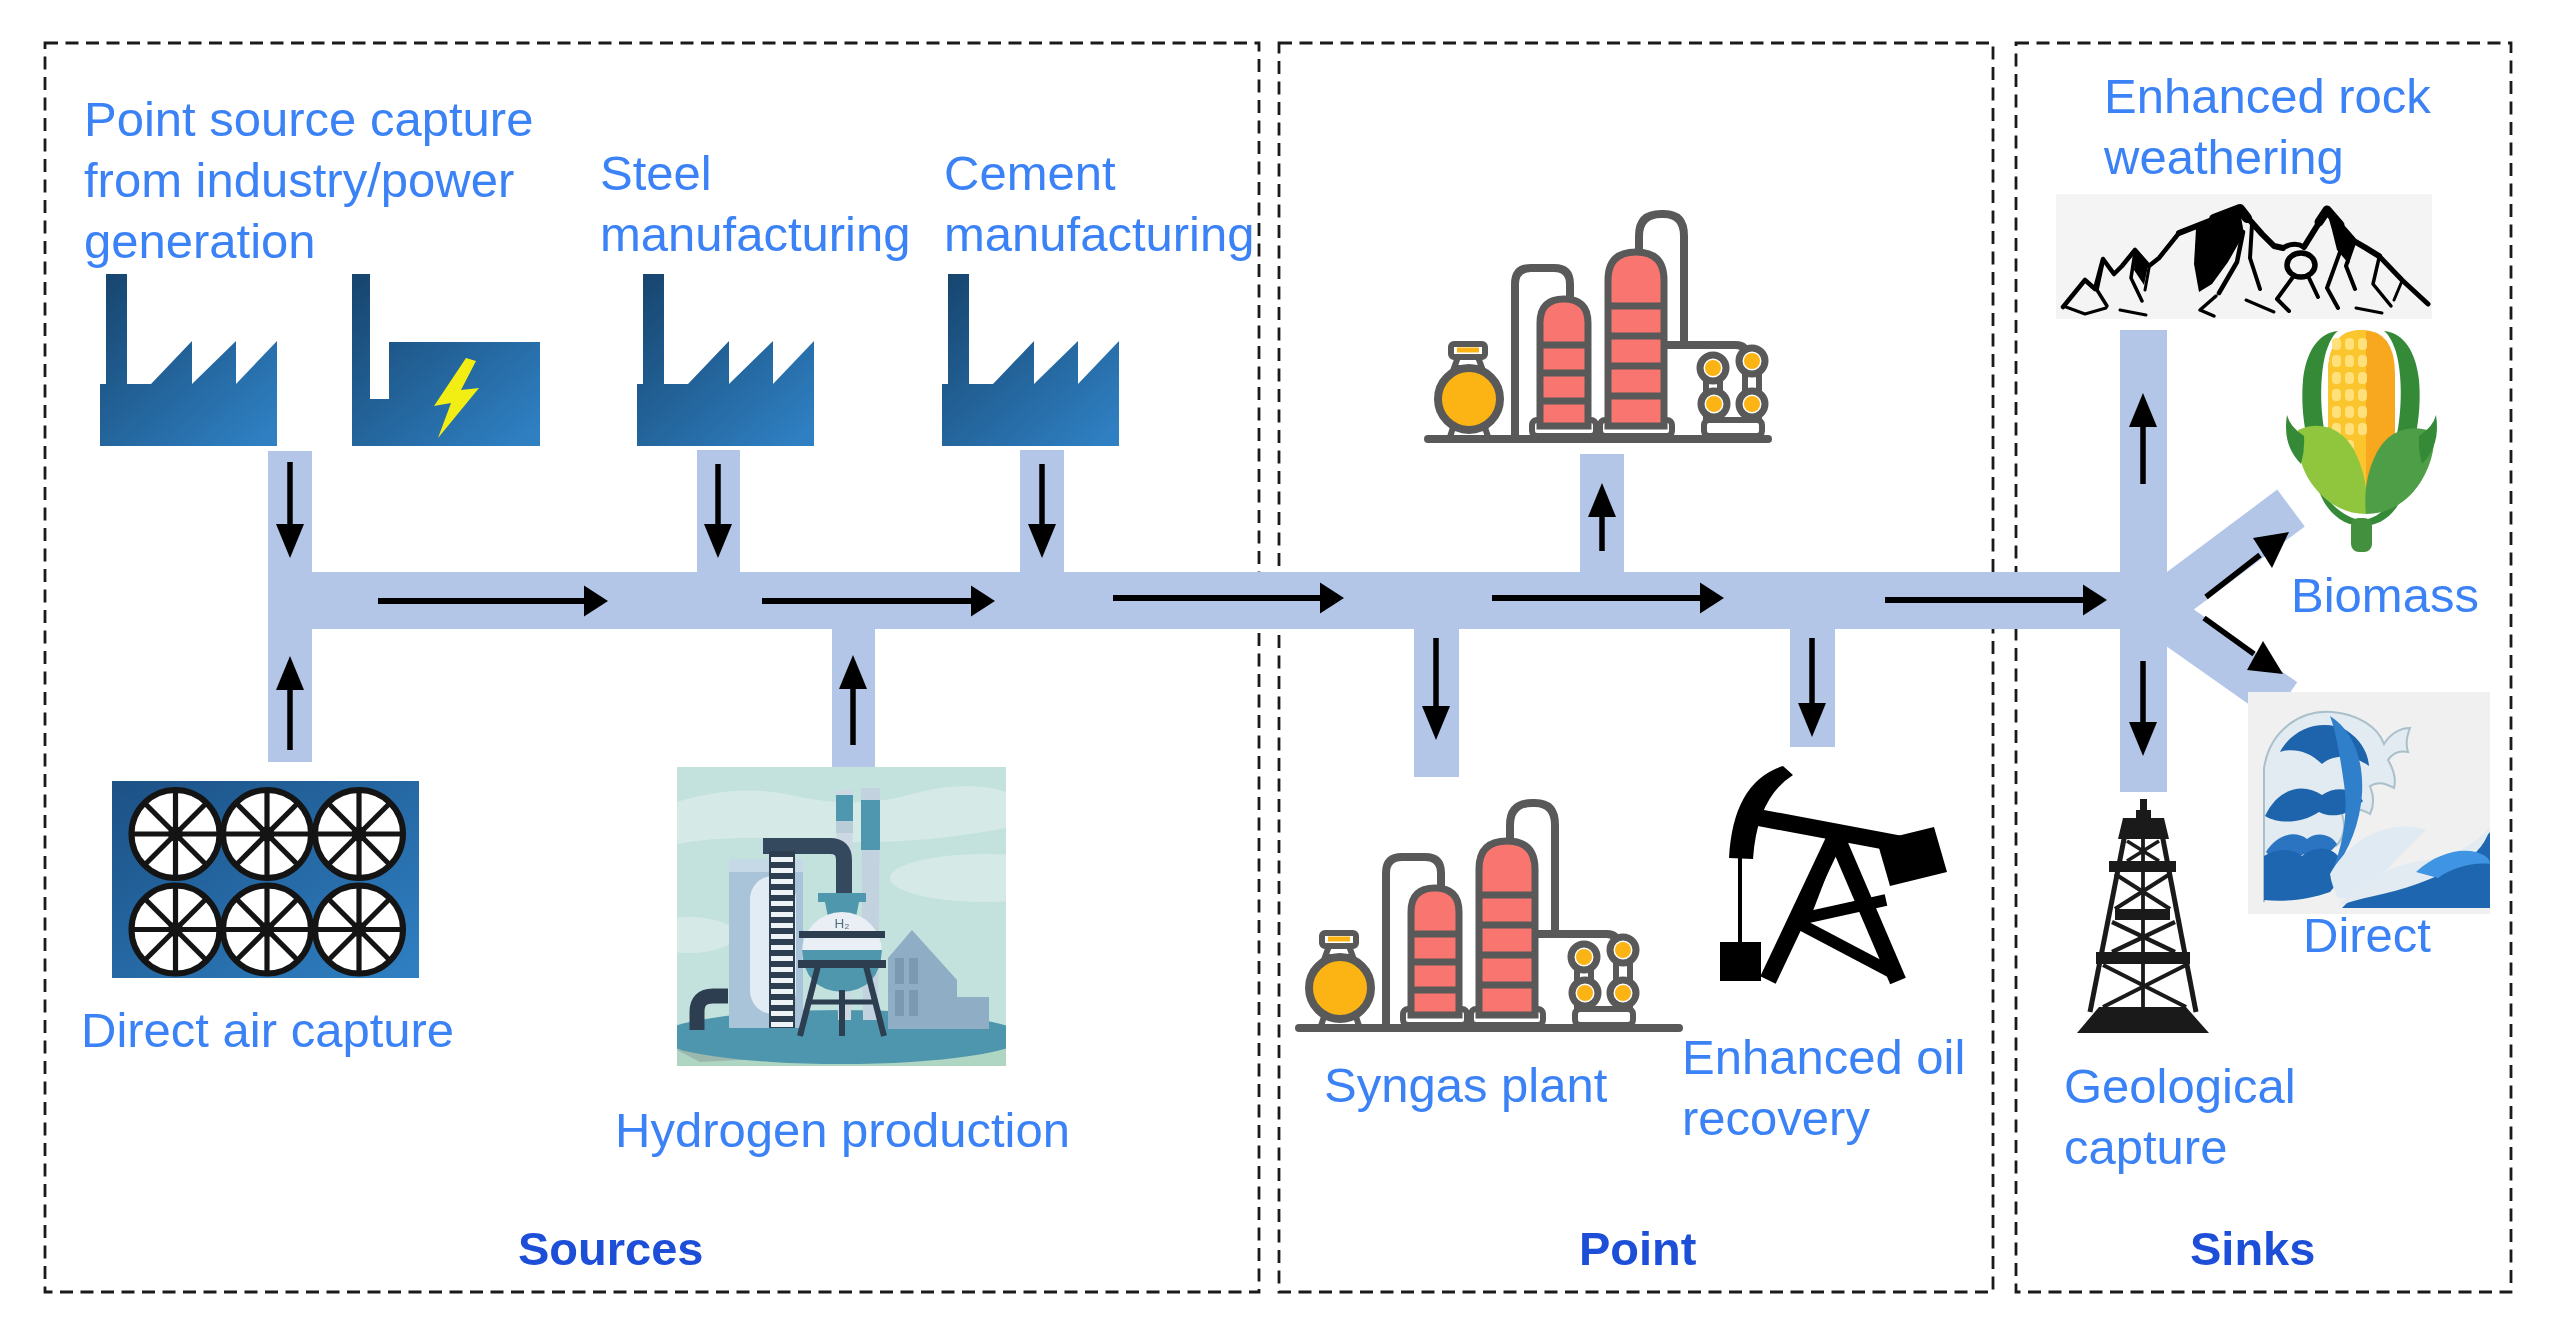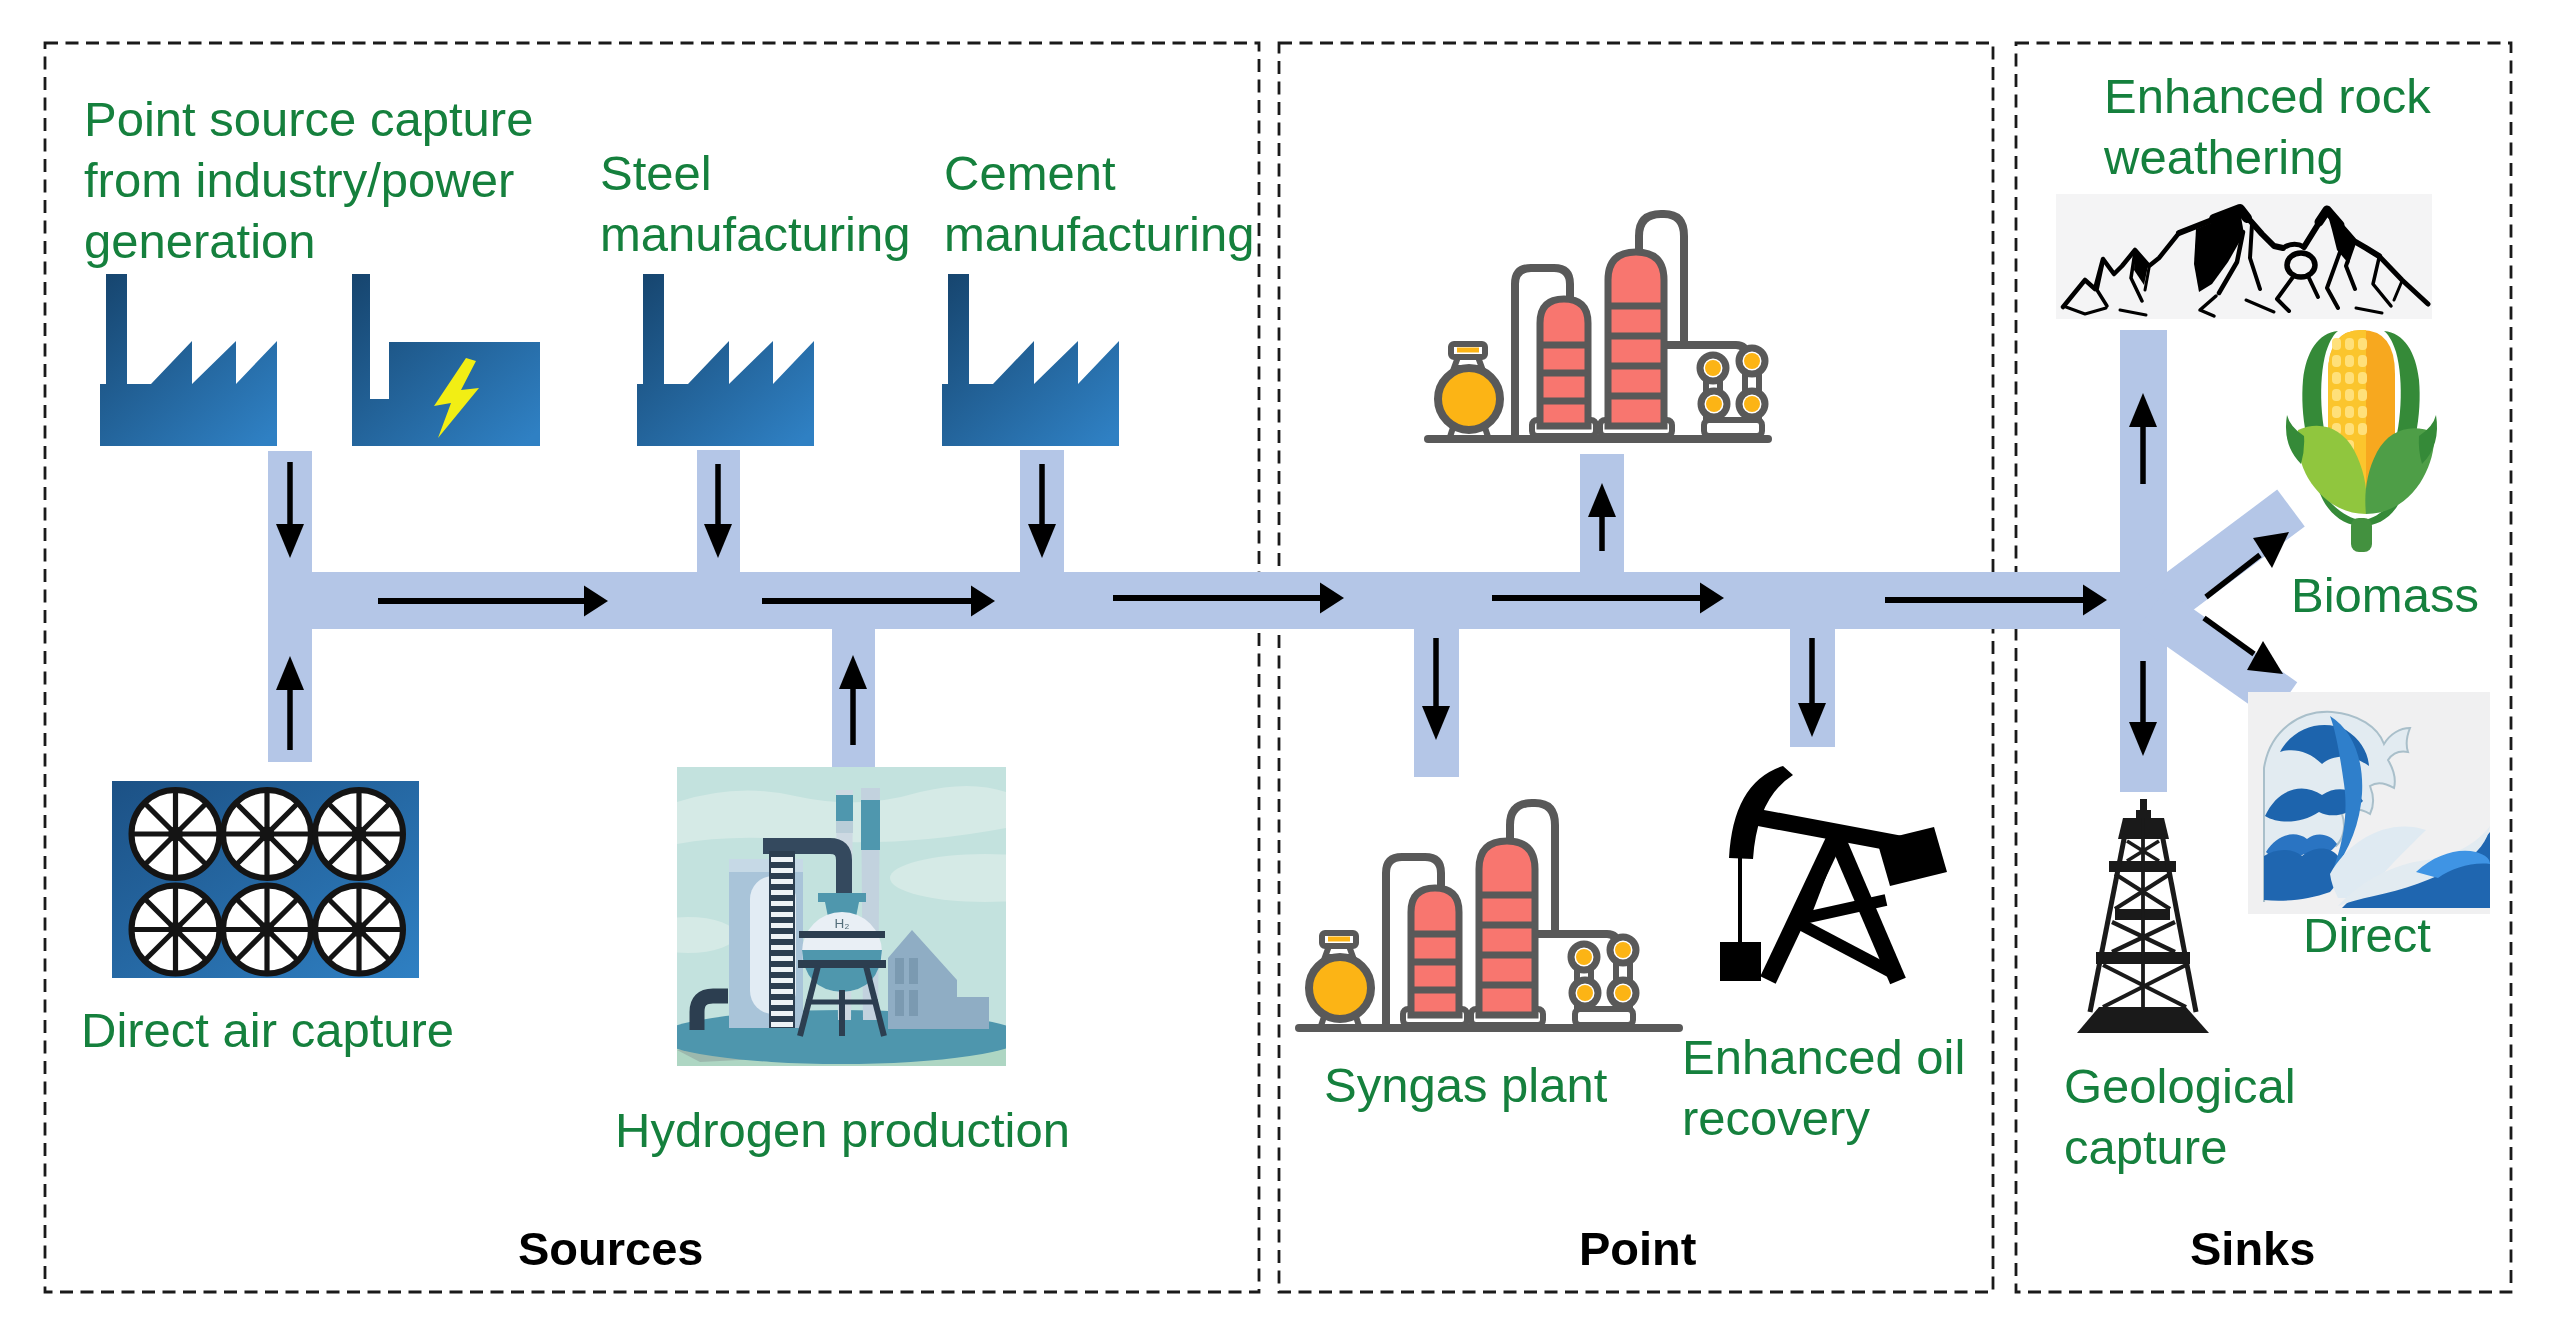--- a/index.html
+++ b/index.html
@@ -1,18 +1,18 @@
 <!DOCTYPE html>
 <html><head>
 <meta charset="utf-8">
 <style>
 html,body{margin:0;padding:0}
 #c{position:relative;width:2560px;height:1344px;background:#fff;font-family:"Liberation Sans",sans-serif;overflow:hidden}
-.t{position:absolute;font-size:49px;line-height:61px;color:#15803d;white-space:pre}
-.b{position:absolute;font-size:47px;line-height:56px;font-weight:bold;color:#000000;white-space:pre}
+.t{position:absolute;font-size:49px;line-height:61px;color:#3b82f6;white-space:pre}
+.b{position:absolute;font-size:47px;line-height:56px;font-weight:bold;color:#1d4ed8;white-space:pre}
 svg{position:absolute;left:0;top:0}
 </style>
 </head>
 <body>
 <div id="c">
 <svg width="2560" height="1344" viewBox="0 0 2560 1344">
 <defs>
 <linearGradient id="fg" x1="0" y1="0" x2="0.9" y2="1">
 <stop offset="0" stop-color="#16446d"></stop>
 <stop offset="1" stop-color="#2f80c3"></stop>

